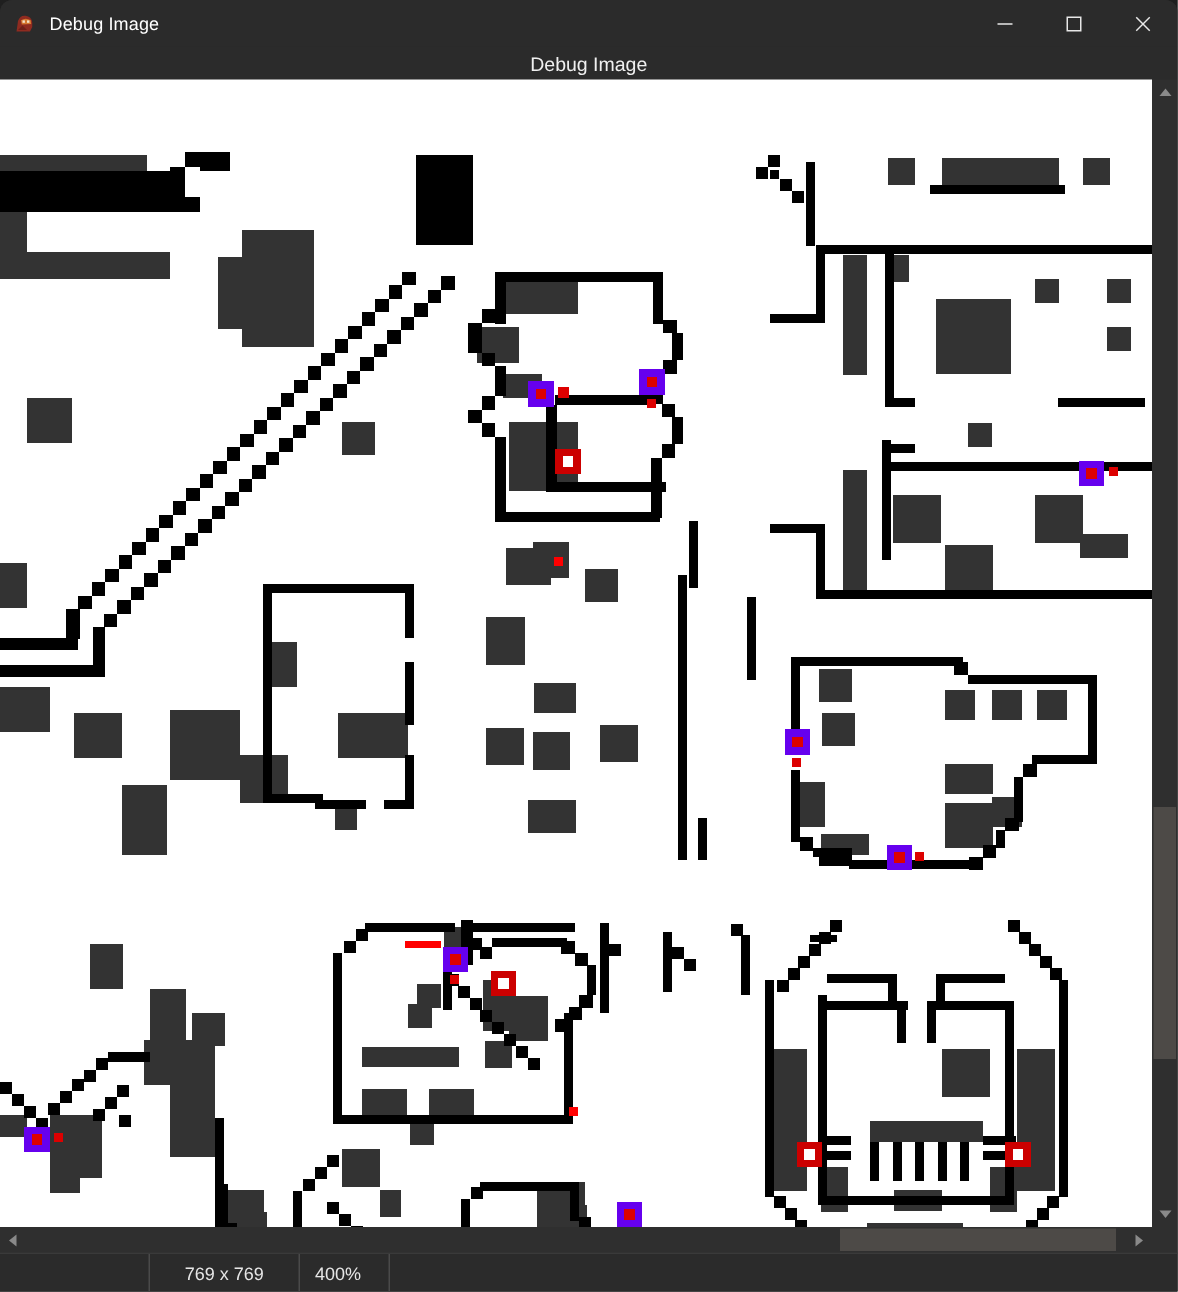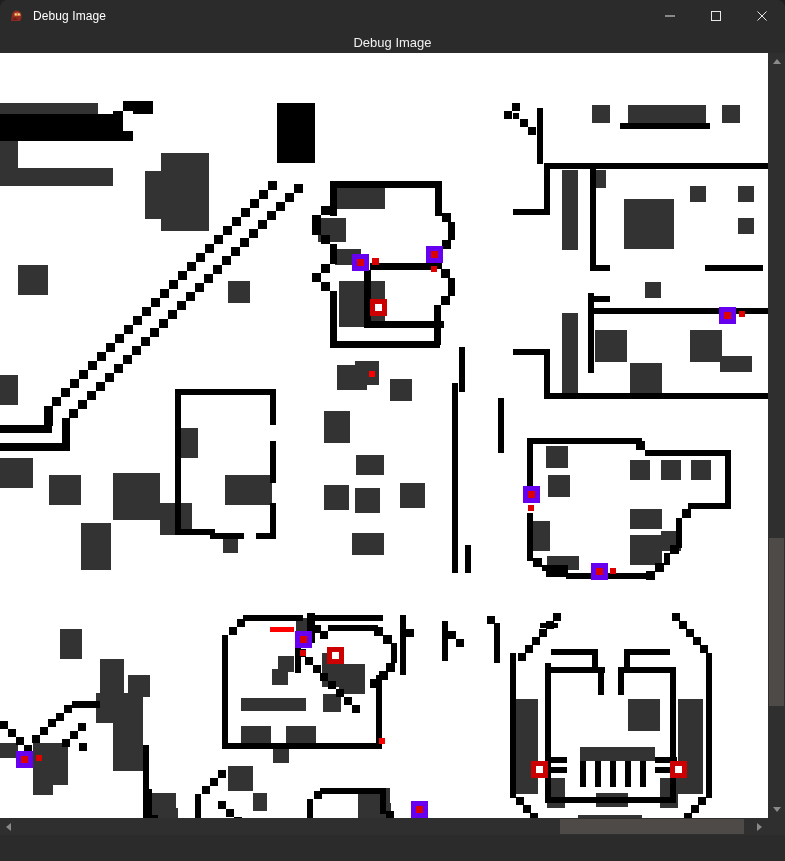--- a/index.html
+++ b/index.html
@@ -635,14 +635,20 @@
         <div class="tri tri-left"></div>
       </div>
     <div class="sb-thumb" id="hthumb" style="top: 1px; height: 15px; left: 560.16px; width: 183.5px;"></div>
     <div class="sb-arrow" style="right:0;top:0">
         <div class="tri tri-right"></div>
       </div>
   </div>
 
   <div class="corner-box"></div>
 
+  <div class="statusbar">
+    <div class="status-cell sc-w100"></div>
+    <div class="status-cell sc-w100c">769 x 769</div>
+    <div class="status-cell sc-w60">400%</div>
+    <div class="status-cell last"></div>
+  </div>
 
 </div>
 
 </body></html>

